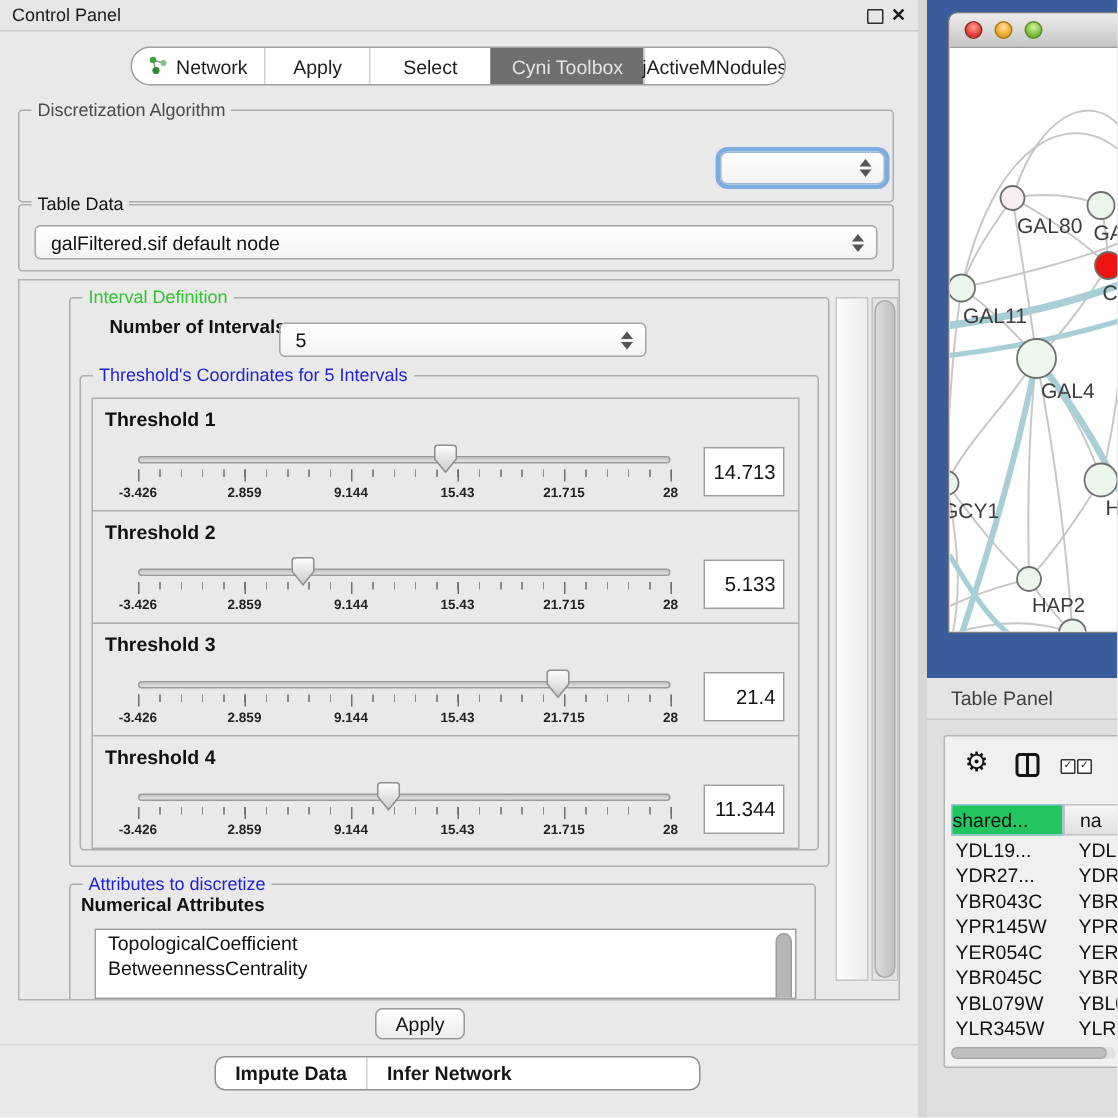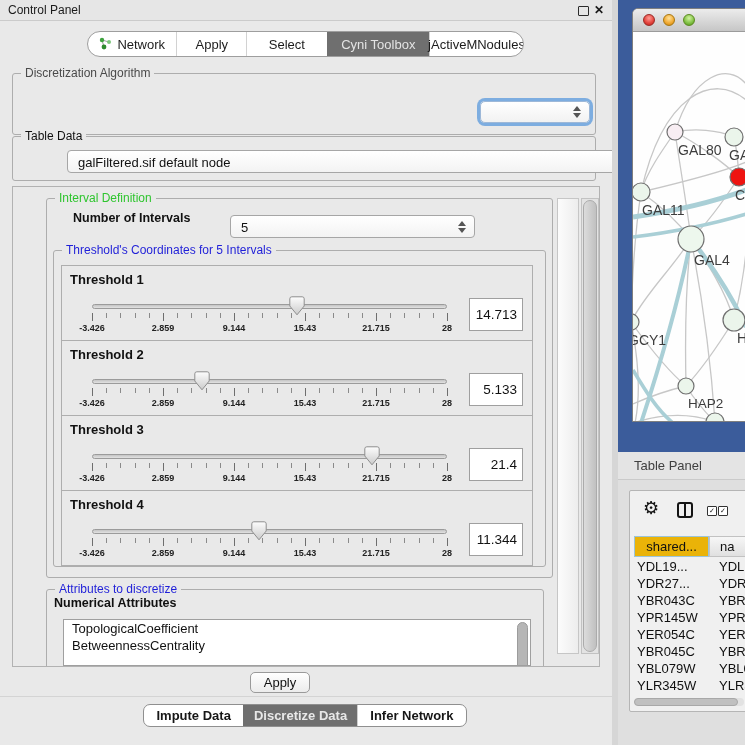--- a/index.html
+++ b/index.html
@@ -25,21 +25,21 @@
   
   .focus-combo{position:absolute;left:480px;top:101px;width:110px;height:22px;background:linear-gradient(#fff,#f2f2f2);
                border:1px solid #9DB8D8;border-radius:5px;box-shadow:0 0 0 3px rgba(98,158,221,.8);box-sizing:border-box;}
   
   .popup{position:absolute;left:13px;top:84px;width:565px;height:50px;background:#fff;border:1px solid #DCDCDC;
          border-radius:6px;box-shadow:0 3px 10px rgba(0,0,0,.3);z-index:40;box-sizing:border-box;}
   .popup .hint{position:absolute;left:0;top:4px;width:100%;text-align:center;font-size:13px;color:#B9B9B9;}
   .popup .opt1{position:absolute;left:3px;top:21px;font-size:13.5px;font-weight:700;color:#000;}
   .popup .opt2{position:absolute;left:3px;top:35px;font-size:13.5px;color:#000;}
   
-  .combo{position:absolute;background:linear-gradient(#FFFFFF,#F3F3F3);border:1px solid #A6A6A6;border-radius:4px;box-sizing:border-box;margin-left:44px;}
+  .combo{position:absolute;background:linear-gradient(#FFFFFF,#F3F3F3);border:1px solid #A6A6A6;border-radius:4px;box-sizing:border-box;}
   .combo .val{position:absolute;left:10px;top:50%;transform:translateY(-50%);font-size:13px;color:#111;white-space:nowrap;}
   .updown{position:absolute;right:8px;top:50%;transform:translateY(-50%);display:flex;flex-direction:column;gap:2px;}
   .tri-up{width:0;height:0;border-left:4px solid transparent;border-right:4px solid transparent;border-bottom:5px solid #555;}
   .tri-down{width:0;height:0;border-left:4px solid transparent;border-right:4px solid transparent;border-top:5px solid #555;}
   
   .outer-panel{position:absolute;left:12px;top:186px;width:588px;height:481px;border:1px solid #B2B2B2;
                background:#E9E9E9;overflow:hidden;box-sizing:border-box;}
   .intervals-label{position:absolute;left:60px;top:24px;font-size:12.5px;font-weight:700;}
   
   .tpanel{position:absolute;left:48px;width:472px;height:76px;border:1px solid #AEAEAE;background:#E9E9E9;box-sizing:border-box;}
@@ -92,22 +92,22 @@
   
   .tp-bar{position:absolute;left:618px;top:452px;width:127px;height:28px;background:#E4E4E4;border-bottom:1px solid #CACACA;box-sizing:border-box;}
   .tp-bar span{position:absolute;left:16px;line-height:28px;font-size:13px;color:#404040;}
   .tp-region{position:absolute;left:618px;top:480px;width:127px;height:265px;background:#DFDFDF;}
   .tp-box{position:absolute;left:629px;top:490px;width:130px;height:222px;background:#F0F0F0;border:1px solid #B5B5B5;
           border-radius:2px;box-sizing:border-box;}
   .gear{position:absolute;left:13px;top:7px;font-size:18px;color:#141414;line-height:20px;}
   .split-ic{position:absolute;left:47px;top:11px;width:16px;height:16px;border:2px solid #141414;border-radius:3px;box-sizing:border-box;}
   .split-ic div{position:absolute;left:5px;top:0;width:2px;height:12px;background:#141414;}
   .chk{position:absolute;top:15px;width:8px;height:8px;border:1.4px solid #333;border-radius:1px;font-size:7px;line-height:8px;text-align:center;color:#222;background:#fff;}
-  .hdr1{position:absolute;left:4px;top:45px;width:75px;height:21px;background:#eab308;border:1px solid #9CC4D8;box-sizing:border-box;
-        font-size:13px;text-align:center;line-height:19px;color:#111;}
+  .hdr1{position:absolute;left:4px;top:45px;width:75px;height:21px;background:#22c55e;border:1px solid #9CC4D8;box-sizing:border-box;
+        font-size:13px;text-align:left;line-height:19px;color:#111;}
   .hdr2{position:absolute;left:79px;top:45px;width:80px;height:21px;background:linear-gradient(#F7F7F7,#E0E0E0);border:1px solid #C2C2C2;
         box-sizing:border-box;font-size:13px;line-height:19px;padding-left:10px;color:#111;}
   .rows{position:absolute;left:4px;top:67px;width:160px;height:140px;overflow:hidden;}
   .t-row{display:flex;height:17px;font-size:13px;line-height:17px;color:#101010;}
   .t-row .c1{width:75px;padding-left:3px;box-sizing:border-box;white-space:nowrap;}
   .t-row .c2{padding-left:10px;white-space:nowrap;}
   .hscroll{position:absolute;left:4px;top:207px;width:110px;height:8px;background:#E2E2E2;border-radius:4px;}
   .h-thumb{position:absolute;left:0;top:0;width:104px;height:8px;border-radius:4px;background:#C0C0C0;border:1px solid #A8A8A8;box-sizing:border-box;}
 </style>
 </head>
@@ -308,23 +308,20 @@
         <div class="v-thumb"></div>
       </div>
     </div>
 
     <div class="apply-btn">Apply</div>
 
     <div class="bottom-line"></div>
     <div class="btabbar">
       <div class="bseg" style="width:100px">
         <span>Impute Data</span>
-      </div>
-      <div class="bseg sel" style="width:114px">
-        <span>Discretize Data</span>
       </div>
       <div class="bseg" style="width:110px">
         <span>Infer Network</span>
       </div>
     </div>
   </div>
 
   <div class="splitter"></div>
   <div class="desktop"></div>
 

